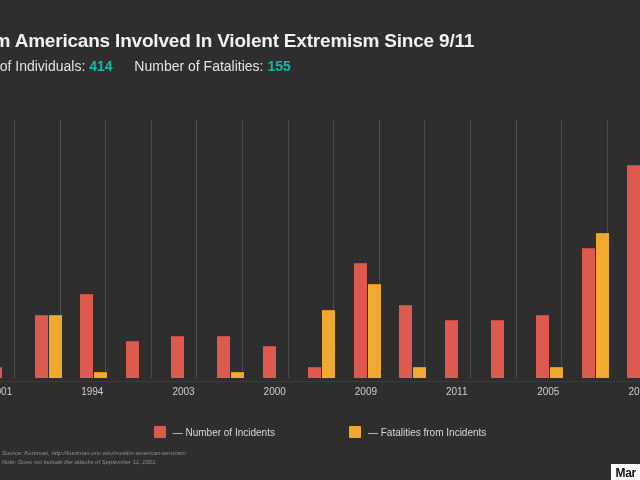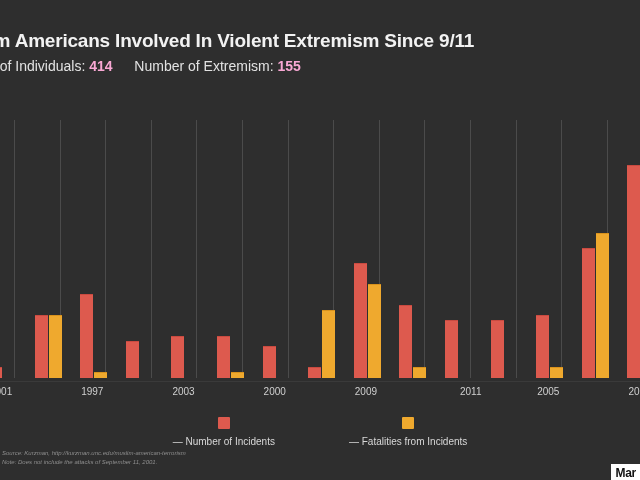--- a/index.html
+++ b/index.html
@@ -19,21 +19,21 @@
     white-space:nowrap;
     font-size:19px;font-weight:bold;color:#f2f2f2;
     letter-spacing:-0.2px;
   }
   .subtitle{
     position:absolute;left:-54px;top:58px;
     white-space:nowrap;
     font-size:14px;color:#e2e2e2;
   }
   .subtitle .lbl{font-weight:normal;}
-  .subtitle .val{font-weight:bold;color:#f9a8d4;}
+  .subtitle .val{font-weight:bold;color:#14b8a6;}
   .sep{display:inline-block;width:14px;}
 
   
   .plot{position:absolute;left:0;top:120px;width:640px;height:262px;}
   .grid{position:absolute;inset:0;}
   .gridline{position:absolute;top:0;width:1px;height:258px;background:#4b4b4b;}
   .baseline{position:absolute;left:0;bottom:0;width:640px;height:1px;background:#3a3a3a;}
 
   .bars{position:absolute;left:0;top:0;width:640px;height:258px;}
   .bar{position:absolute;bottom:0;}
@@ -42,21 +42,21 @@
 
   
   .xaxis{position:absolute;left:0;top:386px;width:640px;height:18px;}
   .xtick{position:absolute;top:0;font-size:10px;color:#cfcfcf;white-space:nowrap;}
 
   
   .legend{
     position:absolute;left:0;top:422px;width:640px;height:20px;
     display:flex;justify-content:center;align-items:center;gap:74px;
   }
-  .legend-item{display:flex;align-items:center;gap:7px;flex-direction:column;}
+  .legend-item{display:flex;align-items:center;gap:7px;}
   .swatch{width:12px;height:12px;display:block;border-radius:1px;}
   .swatch.inc{background:#dd5a4e;}
   .swatch.fat{background:#efa92e;}
   .legend-text{font-size:10px;color:#d8d8d8;white-space:nowrap;}
 
   
   .footnote{position:absolute;left:2px;top:449px;width:330px;}
   .footnote div{
     font-size:6px;line-height:9px;color:#8e8e8e;
     font-style:italic;white-space:nowrap;
@@ -75,21 +75,21 @@
 <body>
 
 <div id="root">
 
   <div class="header">
     <div class="title">Muslim Americans Involved In Violent Extremism Since 9/11</div>
     <div class="subtitle">
       <span class="lbl">Number of Individuals:</span>
       <span class="val">414</span>
       <span class="sep"></span>
-      <span class="lbl">Number of Extremism:</span>
+      <span class="lbl">Number of Fatalities:</span>
       <span class="val">155</span>
     </div>
   </div>
 
   <div class="plot">
     <div class="grid" id="gridlines">
         <div class="gridline" style="left: 14px;"></div>
         <div class="gridline" style="left: 59.6px;"></div>
         <div class="gridline" style="left: 105.2px;"></div>
         <div class="gridline" style="left: 150.8px;"></div>
@@ -127,25 +127,25 @@
         <div class="bar fat" title="2013 fatalities: 2" style="left: 550.2px; width: 13px; height: 10.32px;"></div>
         <div class="bar inc" title="2014 incidents: 25" style="left: 581.8px; width: 13px; height: 129px;"></div>
         <div class="bar fat" title="2014 fatalities: 28" style="left: 595.8px; width: 13px; height: 144.48px;"></div>
         <div class="bar inc" title="2015 incidents: 41" style="left: 627.4px; width: 13px; height: 211.56px;"></div>
       </div>
     <div class="baseline"></div>
   </div>
 
   <div class="xaxis" id="xaxis">
       <div class="xtick" style="left: -10px;">2001</div>
-      <div class="xtick" style="left: 81.2px;">1997</div>
+      <div class="xtick" style="left: 81.2px;">1994</div>
       <div class="xtick" style="left: 172.4px;">2003</div>
       <div class="xtick" style="left: 263.6px;">2000</div>
       <div class="xtick" style="left: 354.8px;">2009</div>
-      <div class="xtick" style="left: 460px;">2011</div>
+      <div class="xtick" style="left: 446px;">2011</div>
       <div class="xtick" style="left: 537.2px;">2005</div>
       <div class="xtick" style="left: 628.4px;">2015</div>
     </div>
 
   <div class="legend">
     <div class="legend-item">
       <span class="swatch inc"></span>
       <span class="legend-text">—  Number of Incidents</span>
     </div>
     <div class="legend-item">

